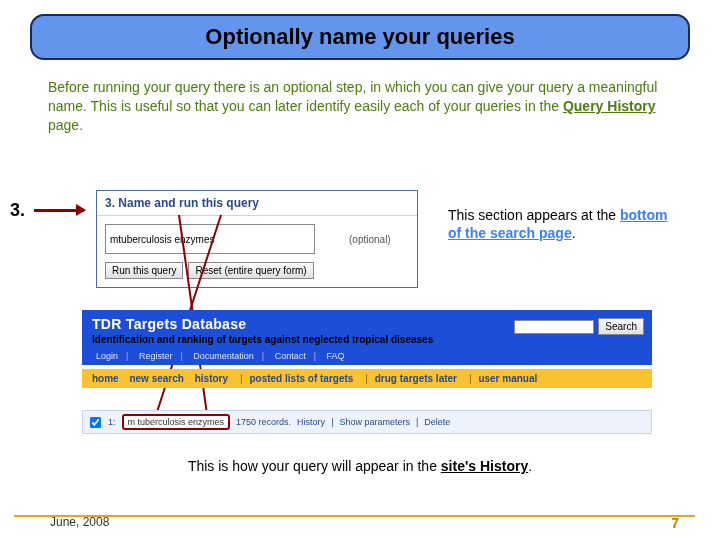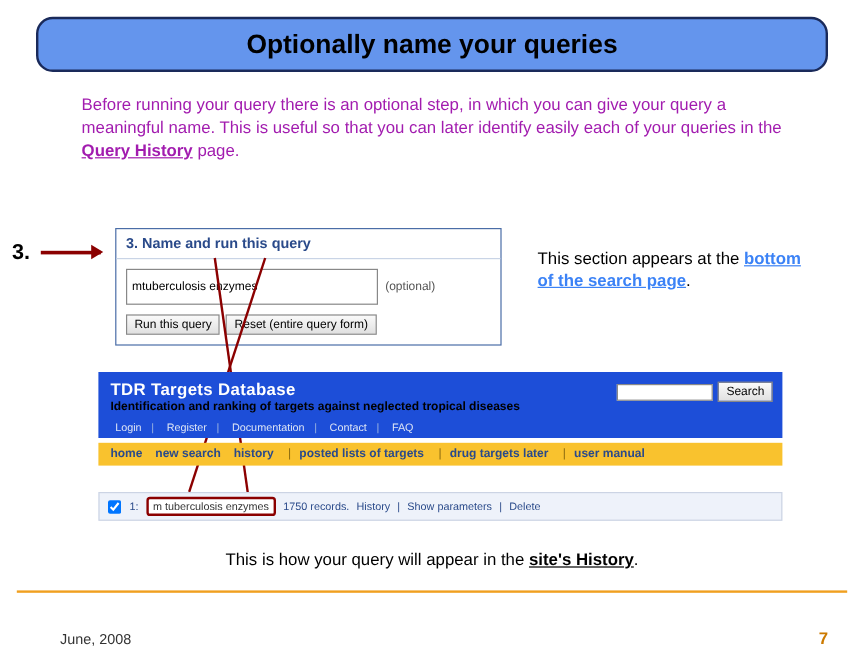--- a/index.html
+++ b/index.html
@@ -18,23 +18,23 @@
     border-radius: 14px;
     padding: 8px 0;
     text-align: center;
   }
   .title-bar h1 {
     font-size: 22px;
     font-weight: bold;
     color: #000;
   }
   .intro {
-    margin: 18px 48px 0 68px;
+    margin: 18px 48px 0 48px;
     font-size: 14px;
-    color: #a21caf;
+    color: #4d7c0f;
     line-height: 1.35;
   }
   .intro .link { text-decoration: underline; font-weight: bold; }
   .step-num {
     position: absolute;
     left: 10px;
     top: 200px;
     font-size: 18px;
     font-weight: bold;
   }
@@ -74,21 +74,21 @@
     align-items: center;
     gap: 6px;
   }
   .box-a input[type=text] {
     border: 1px solid #888;
     font-size: 10px;
     padding: 2px 4px;
     width: 210px;
     height: 30px;
   }
-  .optional { font-size: 10px; color: #555; }
+  .optional { font-size: 10px; color: #555; margin-left: 28px; }
   .box-a .btns { padding: 0 8px 8px 8px; display: flex; gap: 5px; }
   .btn {
     border: 1px solid #888;
     background: linear-gradient(#fafafa,#e0e0e0);
     font-size: 10px;
     padding: 2px 6px;
     cursor: pointer;
   }
   .note-a {
     position: absolute;
@@ -189,25 +189,25 @@
   }
   .caption {
     position: absolute;
     left: 0; right: 0; top: 458px;
     text-align: center;
     font-size: 14px;
   }
   .caption .em { font-weight: bold; text-decoration: underline; }
   .footer {
     position: absolute;
-    left: 0; right: 0; bottom: 0;
-    height: 48px;
+    left: 0; right: 11px; bottom: 0;
+    height: 25px;
     display: flex;
     justify-content: space-between;
-    align-items: flex-end;
+    align-items: flex-start;
     padding: 0 20px;
   }
   .footer .rule {
     position: absolute;
     left: 14px; right: 14px; top: 0;
     height: 2px; background: #f0a020;
   }
   .footer .date { font-size: 12px; color: #333; margin-left: 30px; }
   .footer .pg { font-size: 14px; color: #cc7a00; font-weight: bold; margin-right: 10px; }
 </style>

